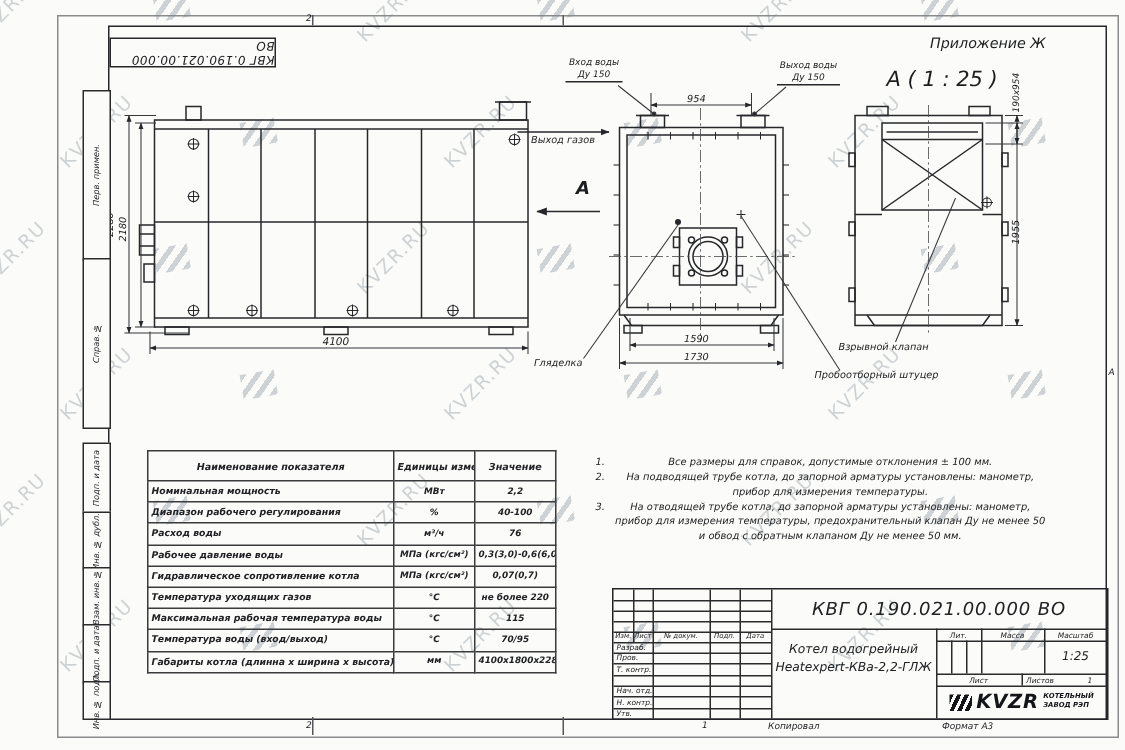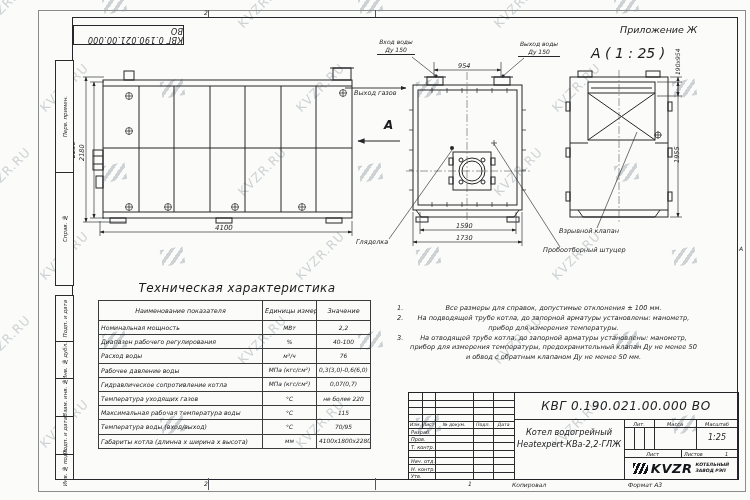--- a/index.html
+++ b/index.html
@@ -21,21 +21,21 @@
   
   #watermarks{position:absolute;inset:0;pointer-events:none;}
   .wm-text{position:absolute;transform:rotate(-45deg);font-size:12.5px;letter-spacing:1px;
            color:rgba(138,149,158,0.40);white-space:nowrap;}
   .wm-stripes{position:absolute;width:23px;height:17px;transform:rotate(-10deg);
               background:repeating-linear-gradient(135deg,rgba(138,149,158,0.40) 0 3.5px,transparent 3.5px 8px);}
   
   #tech-title{left:104px;top:281px;width:266px;text-align:center;font-size:12px;font-style:italic;
               letter-spacing:0.4px;color:#1a1b1d;}
   #tech-table{position:absolute;left:98px;top:300px;width:272px;border-collapse:collapse;table-layout:fixed;}
-  #tech-table th,#tech-table td{border:0.9px solid #3a3b3d;font-style:italic;font-weight:normal;
+  #tech-table th,#tech-table td{border:0.9px solid #3a3b3d;font-style:italic;font-weight:bold;
               overflow:hidden;white-space:nowrap;padding:0 2px;}
   #tech-table th{font-size:6.4px;height:19px;text-align:center;}
   #tech-table td{font-size:6.2px;height:13.2px;}
   #tech-table td.c-name{text-align:left;}
   #tech-table td.c-unit,#tech-table td.c-val{text-align:center;font-size:5.9px;}
   
   #notes{position:absolute;left:397px;top:304px;width:300px;}
   .note{display:flex;font-size:6.6px;font-style:italic;line-height:1.42;color:#1c1d1f;margin-bottom:1px;}
   .note-num{width:13px;flex:none;}
   .note-text{flex:1;text-align:center;}
@@ -319,21 +319,20 @@
 
   <span class="dtext" style="left:215px;top:224px;font-size:7px;text-align:right;">4100</span>
   <span class="dtext vdim" style="left:77px;top:150px;font-size:6.5px;">2280</span>
   <span class="dtext vdim" style="left:86px;top:153px;font-size:6.5px;">2180</span>
   <span class="dtext" style="left:458px;top:62px;font-size:6.5px;">954</span>
   <span class="dtext" style="left:456px;top:221.5px;font-size:6.5px;">1590</span>
   <span class="dtext" style="left:456px;top:233.5px;font-size:6.5px;">1730</span>
   <span class="dtext vdim" style="left:681px;top:68px;font-size:6px;">190х954</span>
   <span class="dtext vdim" style="left:681px;top:155px;font-size:6.5px;">1955</span>
 
-  <div class="dtext" id="tech-title">Техническая характеристика</div>
   <table id="tech-table">
     <colgroup>
         <col style="width:164px">
         <col style="width:54px">
         <col style="width:54px">
       </colgroup>
     <thead>
       <tr>
         <th>Наименование показателя</th>
         <th>Единицы измерения</th>

